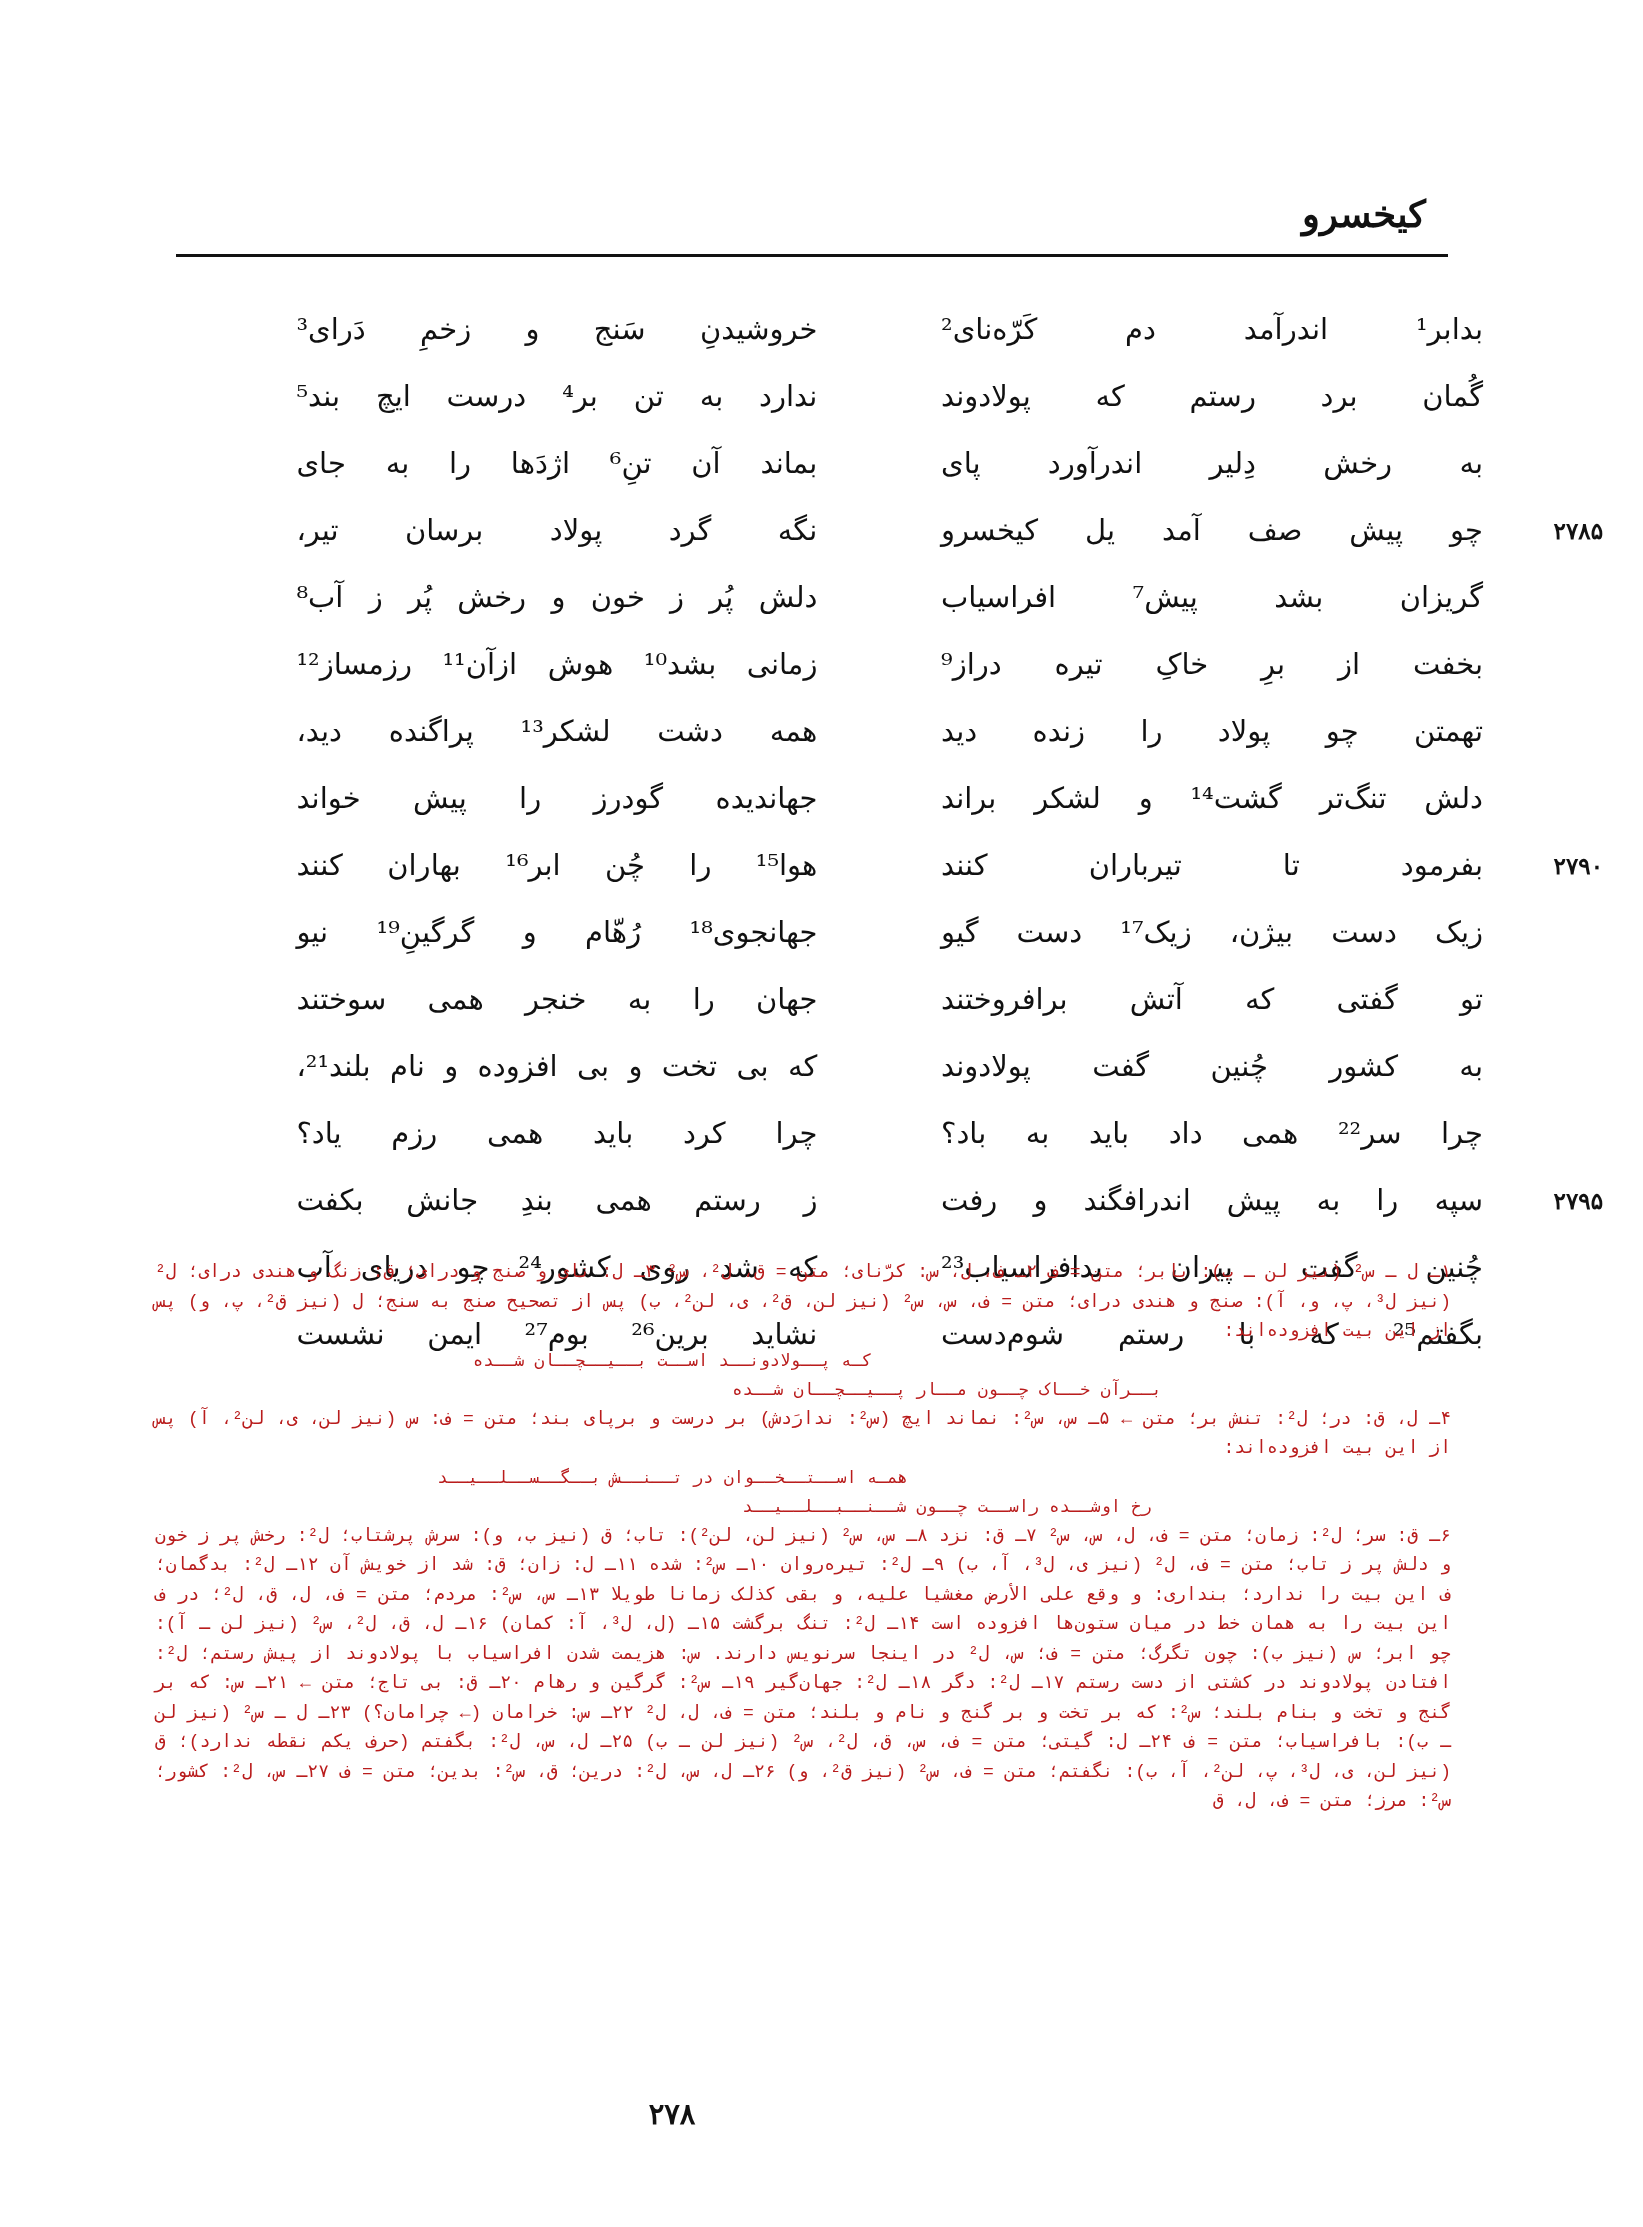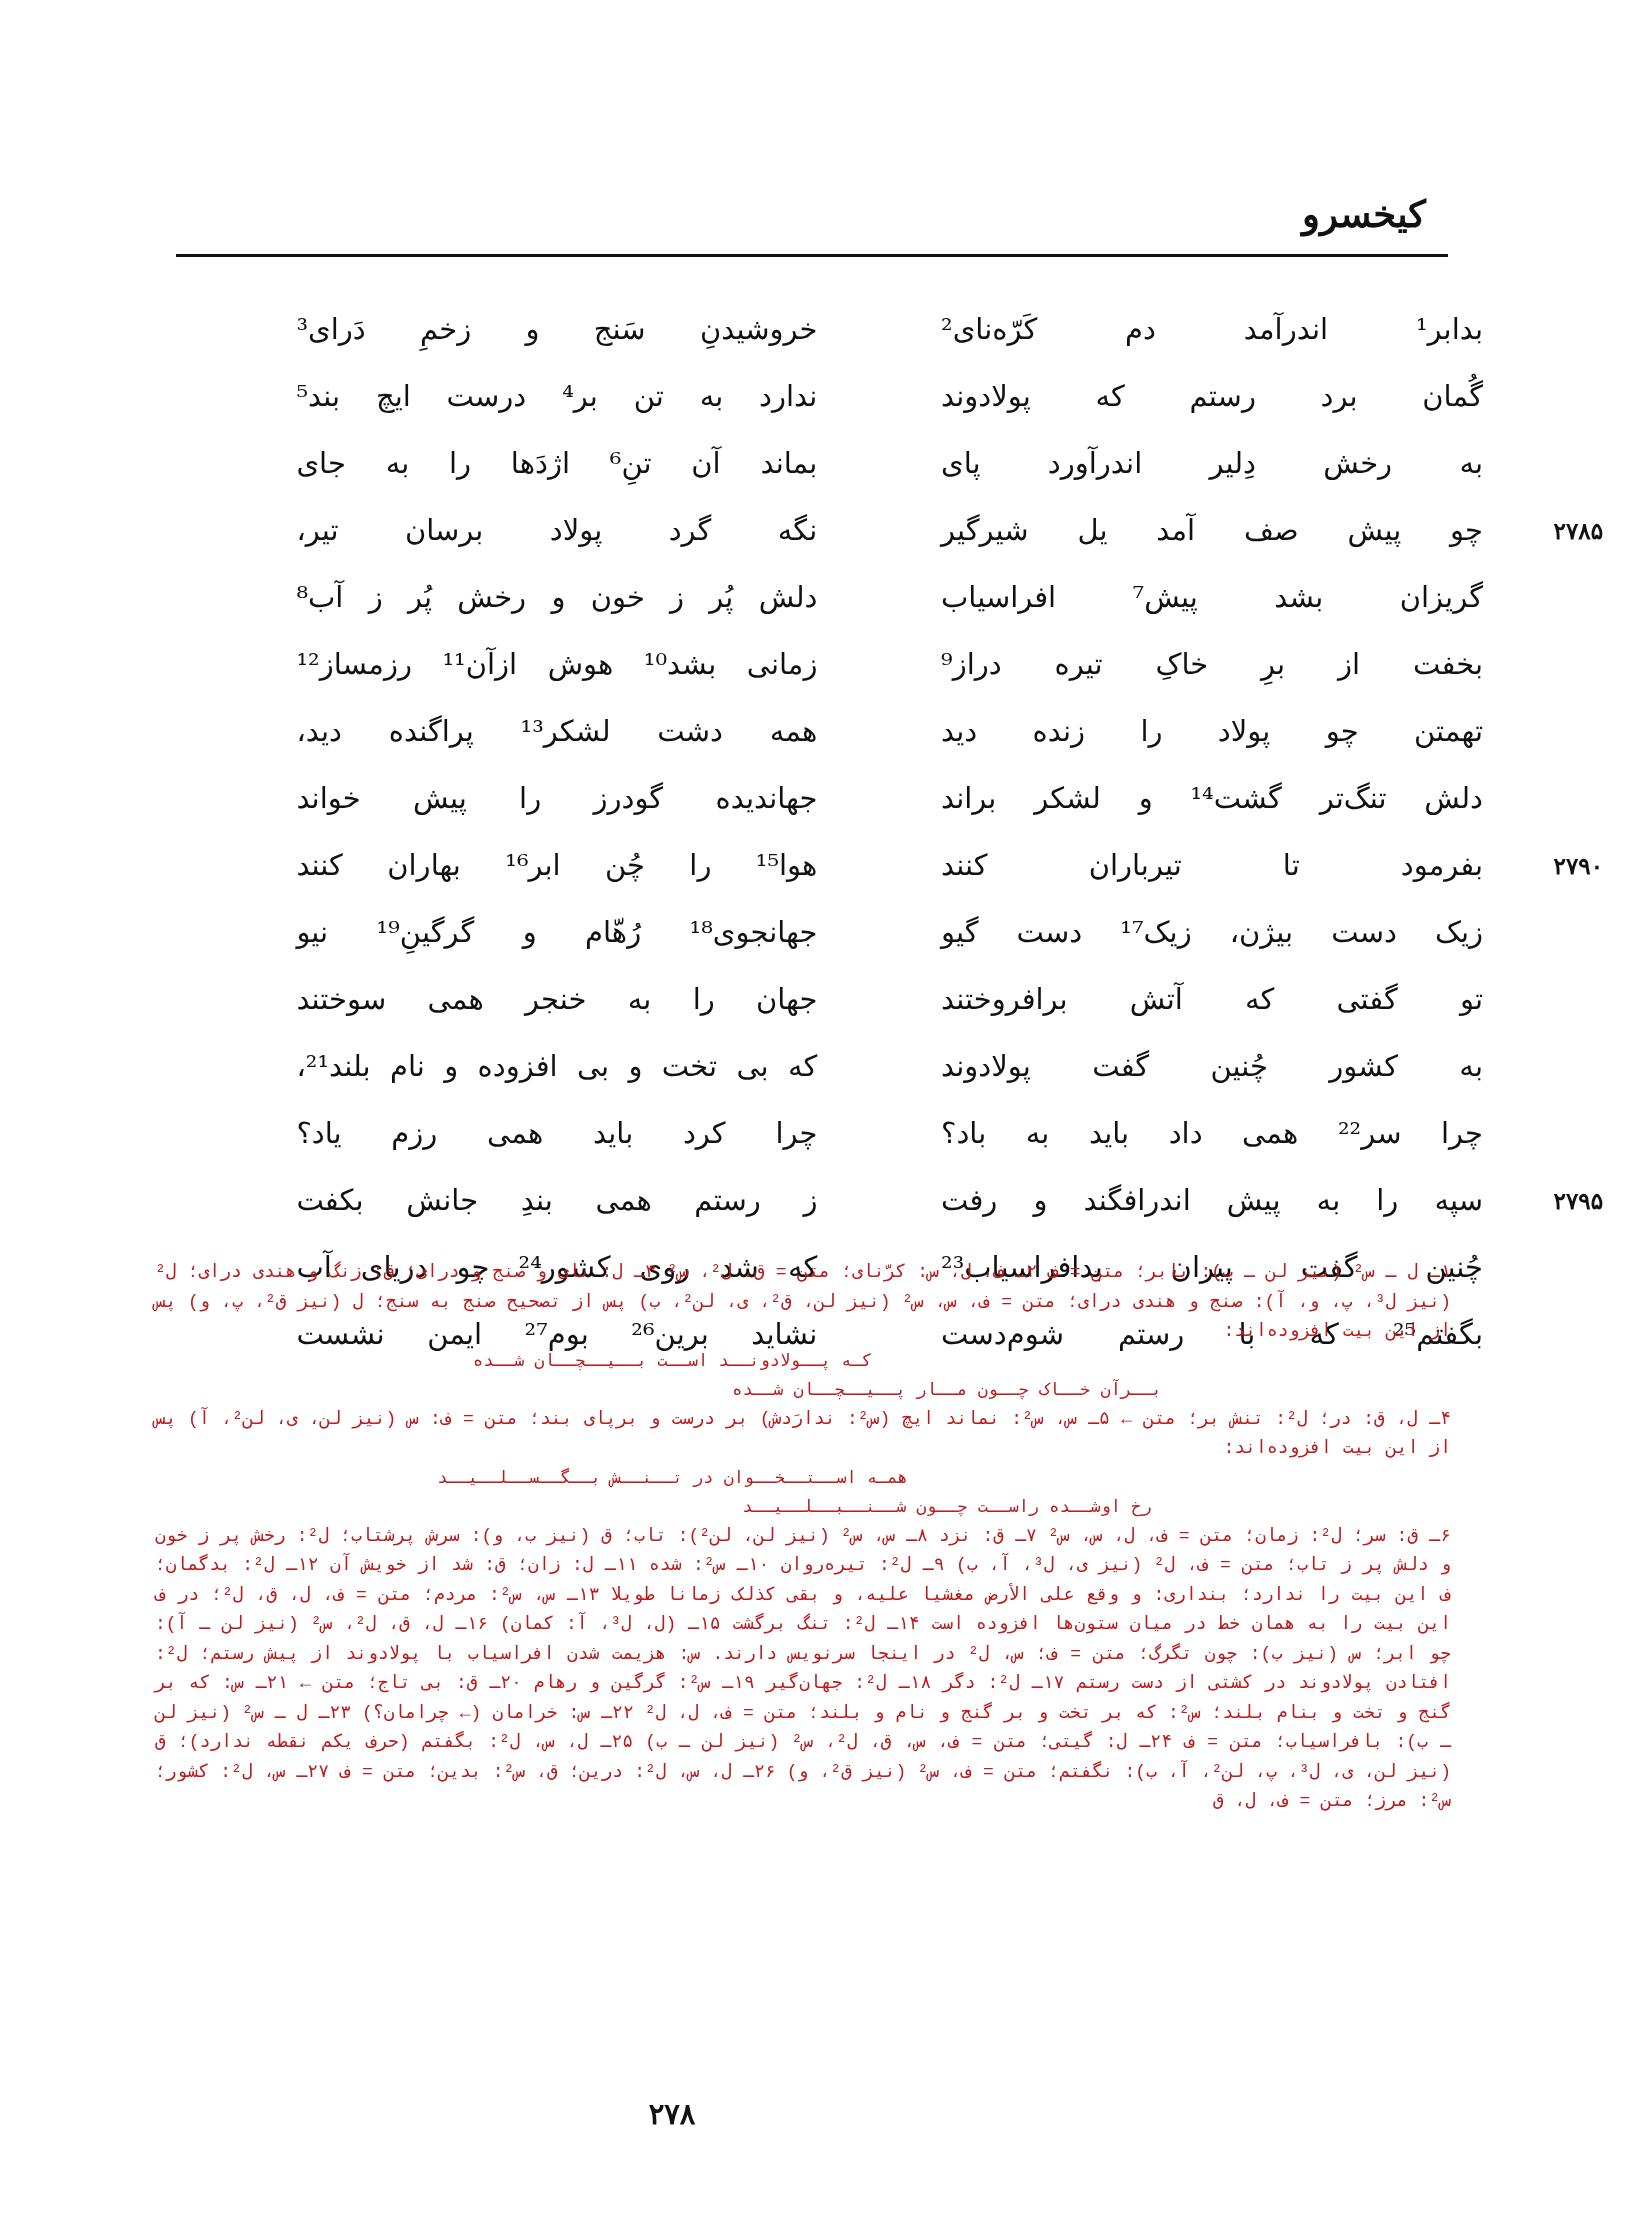--- a/index.html
+++ b/index.html
@@ -50,21 +50,21 @@
       <span class="hemi right">گُمان برد رستم که پولادوند</span>
       <span class="hemi left">ندارد به تن بر⁴ درست ایچ بند⁵</span>
     </div>
     <div class="row">
       <span class="vnum"></span>
       <span class="hemi right">به رخش دِلیر اندرآورد پای</span>
       <span class="hemi left">بماند آن تنِ⁶ اژدَها را به جای</span>
     </div>
     <div class="row">
       <span class="vnum">۲۷۸۵</span>
-      <span class="hemi right">چو پیش صف آمد یل شیرگیر</span>
+      <span class="hemi right">چو پیش صف آمد یل کیخسرو</span>
       <span class="hemi left">نگه گرد پولاد برسان تیر،</span>
     </div>
     <div class="row">
       <span class="vnum"></span>
       <span class="hemi right">گریزان بشد پیش⁷ افراسیاب</span>
       <span class="hemi left">دلش پُر ز خون و رخش پُر ز آب⁸</span>
     </div>
     <div class="row">
       <span class="vnum"></span>
       <span class="hemi right">بخفت از برِ خاکِ تیره دراز⁹</span>

